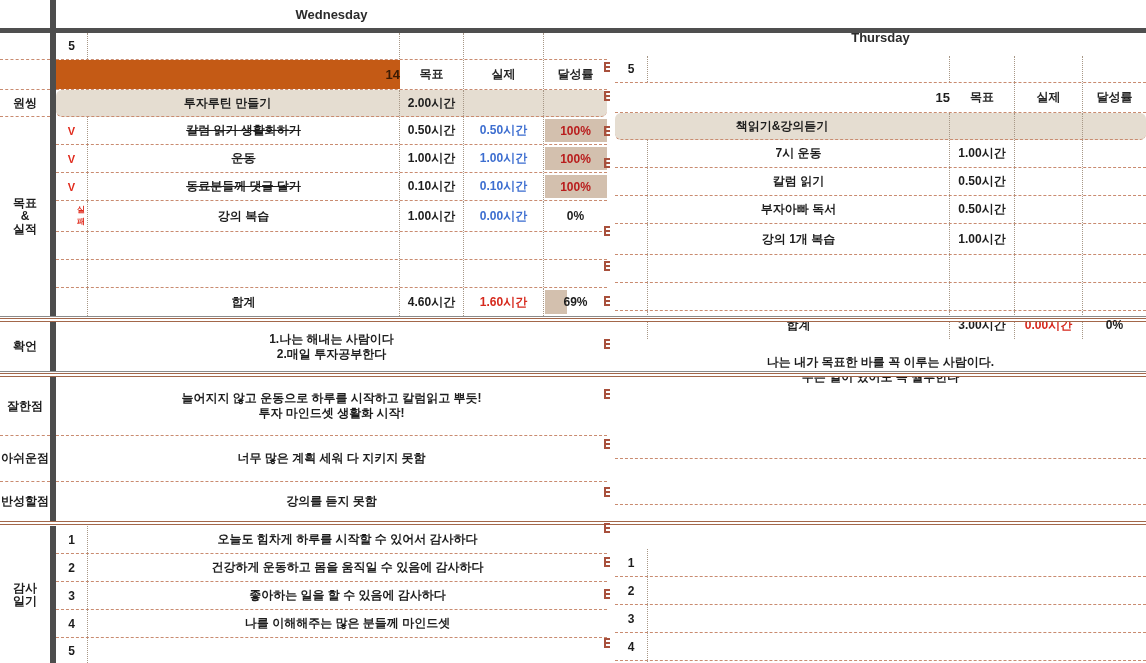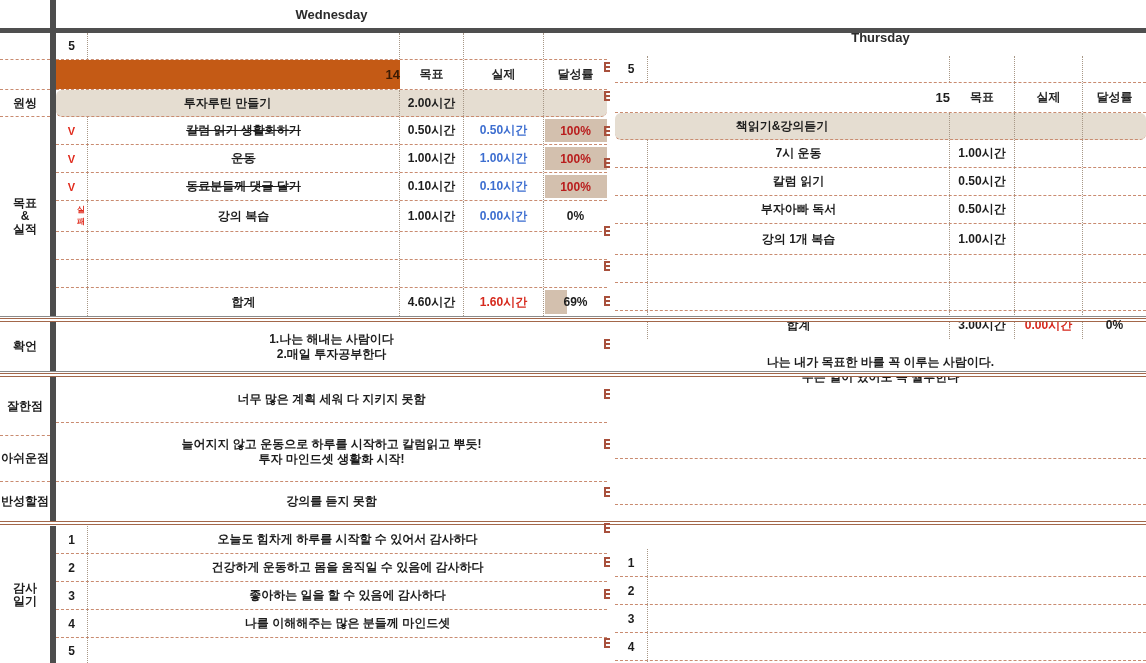--- a/index.html
+++ b/index.html
@@ -217,27 +217,27 @@
           <i class="bar" style="width: 35%;"></i>
           <span class="rtext">69%</span>
         </div>
     </div>
     <div class="row gap6"></div>
     <div class="row r-aff textrow">
       <span>1.나는 해내는 사람이다</span>
       <span>2.매일 투자공부한다</span>
     </div>
     <div class="row gap6"></div>
-    <div class="row r-rg textrow dashb">
-        <span>너무 많은 계획 세워 다 지키지 못함</span>
-      </div>
     <div class="row r-well textrow dashb">
       <span>늘어지지 않고 운동으로 하루를 시작하고 칼럼읽고 뿌듯!</span>
       <span>투자 마인드셋 생활화 시작!</span>
     </div>
+    <div class="row r-rg textrow dashb">
+        <span>너무 많은 계획 세워 다 지키지 못함</span>
+      </div>
     <div class="row r-rf textrow">
         <span>강의를 듣지 못함</span>
       </div>
     <div class="row gap5b"></div>
     <div class="row r-g dashb">
       <div class="c num">1</div>
       <div class="gtext">오늘도 힘차게 하루를 시작할 수 있어서 감사하다</div>
     </div>
     <div class="row r-g dashb">
       <div class="c num">2</div>

